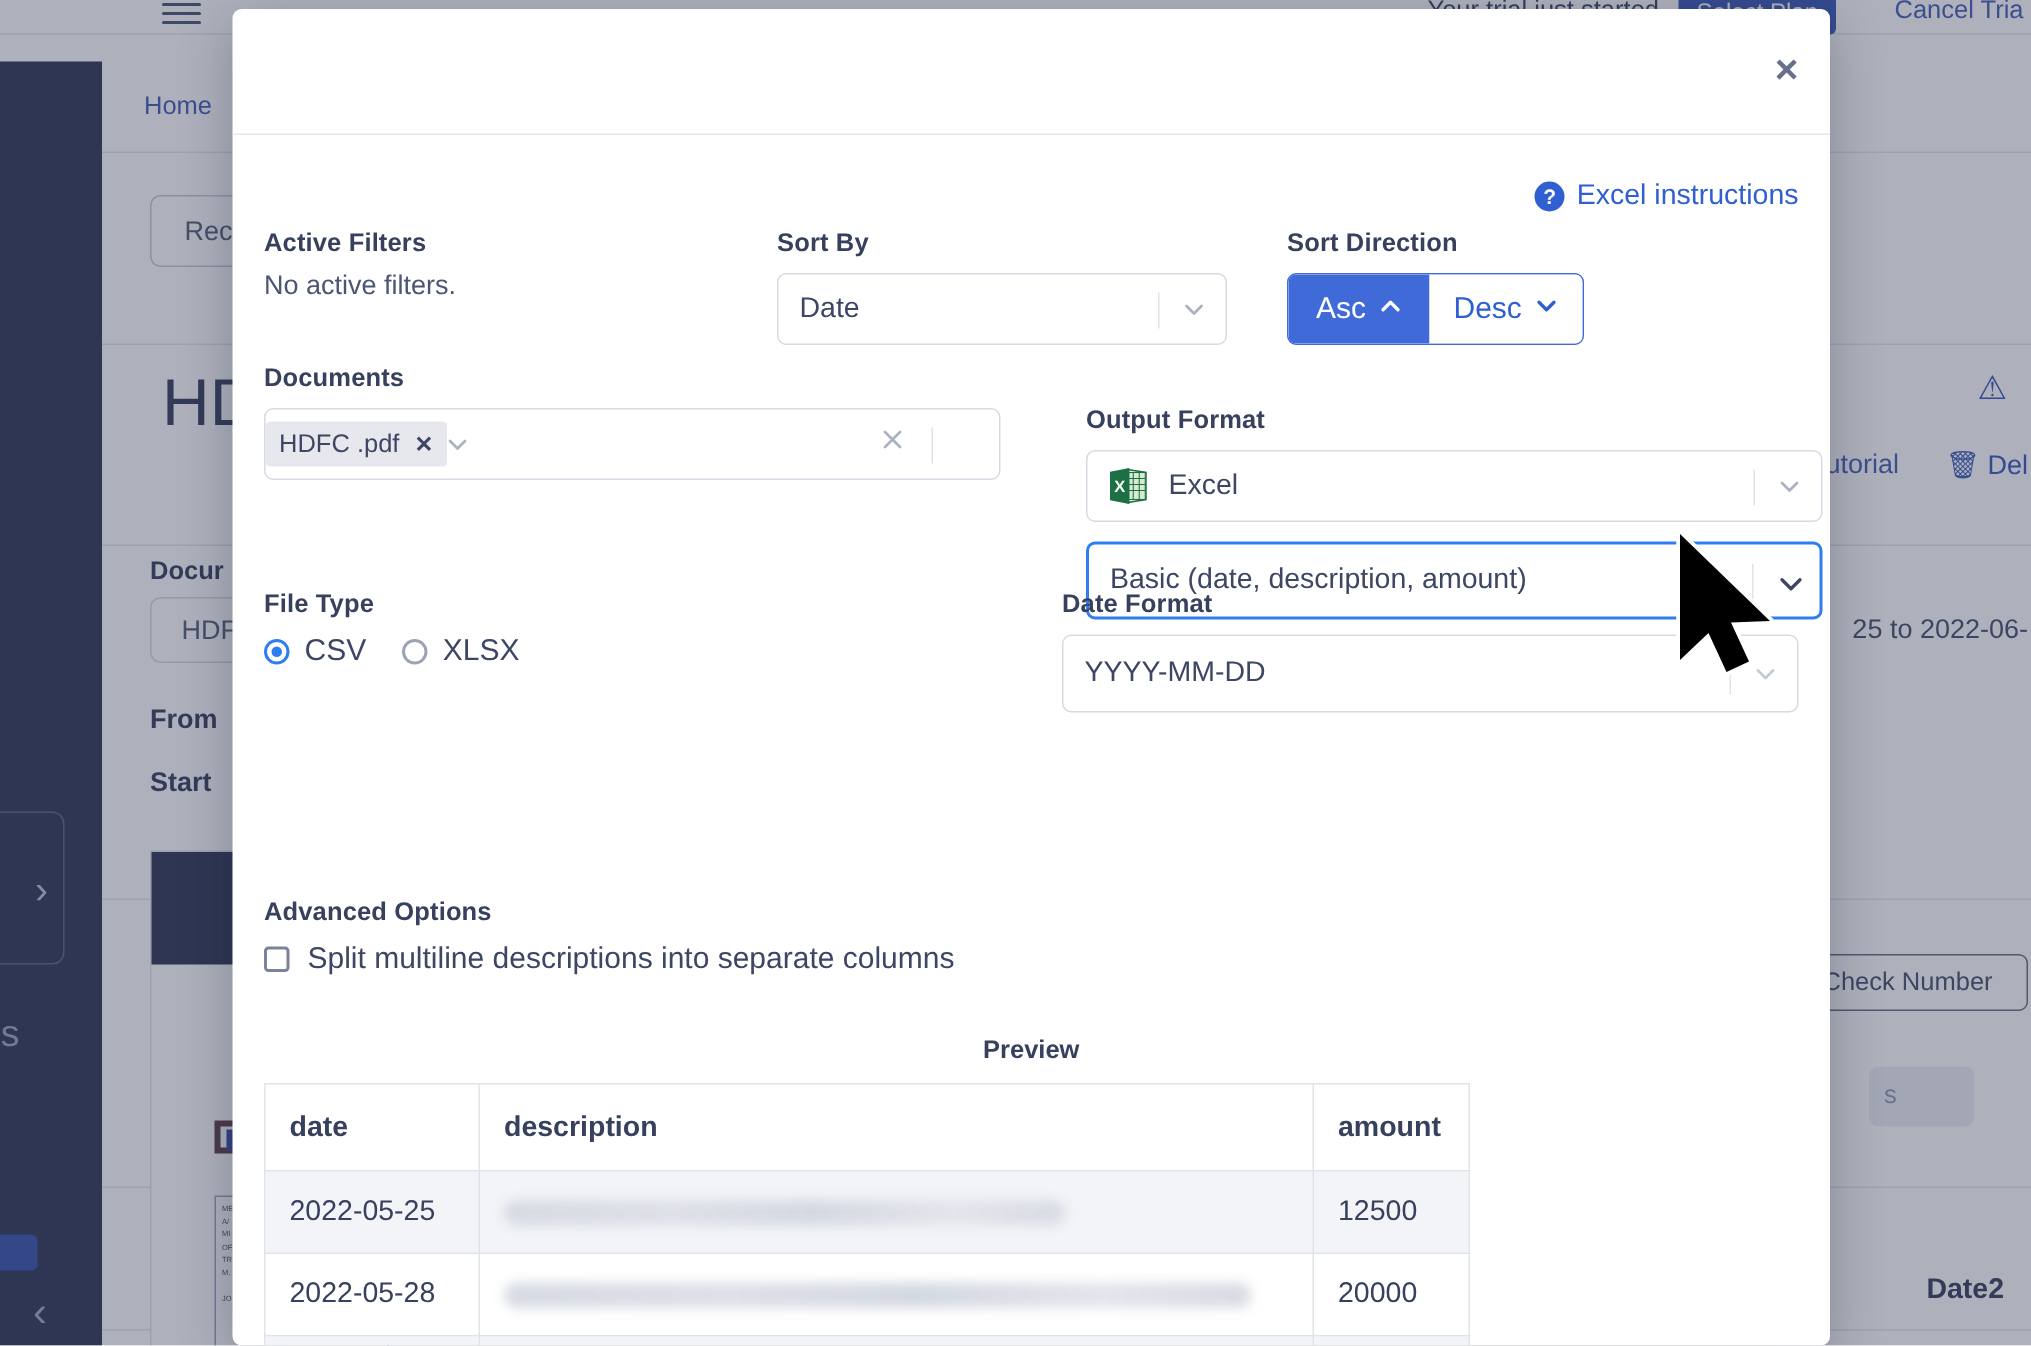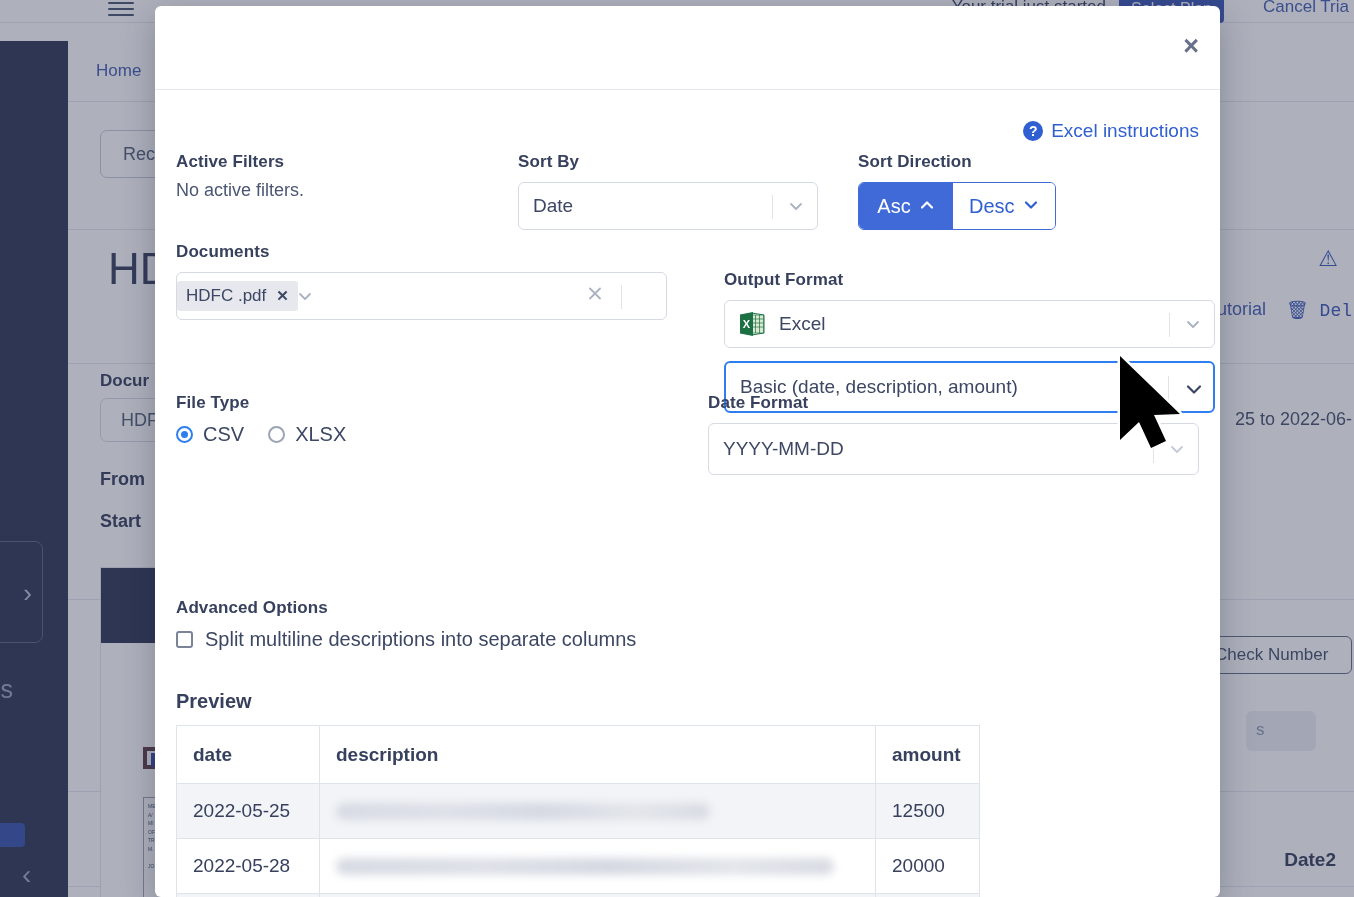--- a/index.html
+++ b/index.html
@@ -62,21 +62,21 @@
   .bg-recheck-btn {
     position: absolute; left: 32px; top: 89px; width: 160px; height: 48px;
     border: 1px solid #c3c9d6; border-radius: 7px; color: #4a5670; font-size: 18px;
     display: flex; align-items: center; padding-left: 22px;
   }
   .bg-title {
     position: absolute; left: 40px; top: 203px; font-size: 44px; font-weight: 400; color: #2b3555;
   }
   .bg-warn { position: absolute; right: 16px; top: 205px; color: #2f4fb4; font-size: 22px; }
   .bg-tutorial { position: absolute; right: 88px; top: 258px; font-size: 18px; color: #3a55b0; }
-  .bg-delete { position: absolute; right: 2px; top: 258px; font-size: 18px; color: #2f4fb4; font-family: Liberation Mono, monospace; }
+  .bg-delete { position: absolute; right: 2px; top: 258px; font-size: 18px; color: #2f4fb4; }
   .bg-doclabel { position: absolute; left: 32px; top: 330px; font-size: 17px; font-weight: bold; color: #2b3555; }
   .bg-docfield {
     position: absolute; left: 32px; top: 357px; width: 230px; height: 44px;
     border: 1px solid #d3d8e2; border-radius: 7px; color: #4a5670; font-size: 18px;
     display:flex; align-items:center; padding-left: 20px;
   }
   .bg-daterange { position: absolute; right: 2px; top: 368px; font-size: 18px; color: #3c4864; }
   .bg-from { position: absolute; left: 32px; top: 428px; font-size: 18px; font-weight: bold; color: #2b3555; }
   .bg-start { position: absolute; left: 32px; top: 470px; font-size: 18px; font-weight: bold; color: #2b3555; }
   .bg-checknum {
@@ -217,21 +217,21 @@
   .radio-label { font-size: 20px; color: #3d4764; margin-right: 14px; }
 
   .row-4 { position: absolute; left: 21px; top: 508px; width: 1023px; }
   .check-row { display: flex; align-items: center; gap: 12px; margin-top: 10px; }
   .checkbox {
     width: 17px; height: 17px; border: 2px solid #7a8499; border-radius: 3px; flex: 0 0 auto;
   }
   .check-label { font-size: 20px; color: #3d4764; }
 
   .row-5 { position: absolute; left: 21px; top: 600px; width: 1023px; }
-  .prev-title { font-size: 20px; font-weight: bold; color: #37415e; }
+  .prev-title { font-size: 17px; font-weight: bold; color: #37415e; text-align: center; }
 
   table.preview {
     margin-top: 12px; border-collapse: collapse; width: 803px;
     table-layout: fixed;
   }
   table.preview th, table.preview td {
     border: 1px solid #dfe3ea; text-align: left;
     font-size: 19px; color: #37415e; padding: 16px 16px;
   }
   table.preview th { font-weight: bold; height: 58px; background: #fff; }

